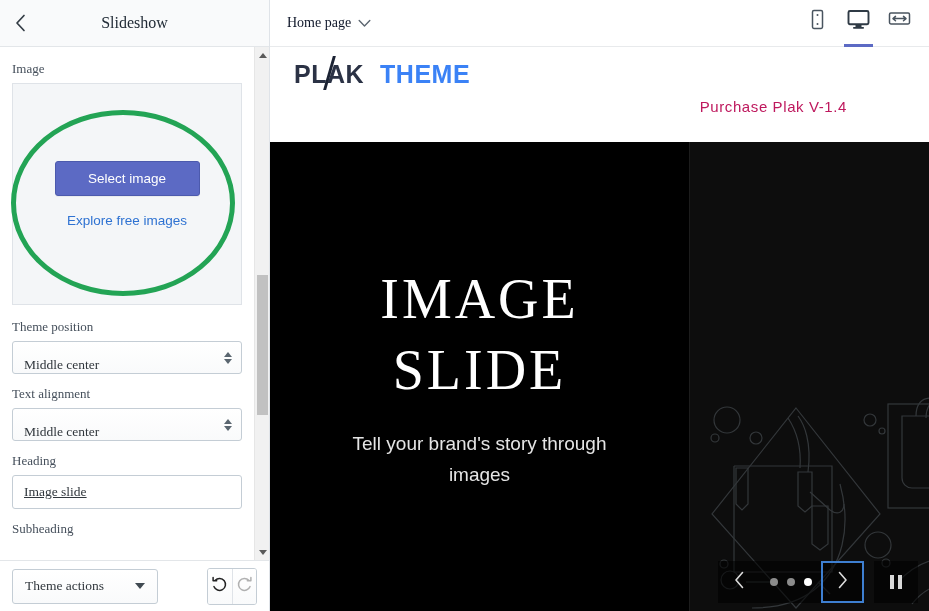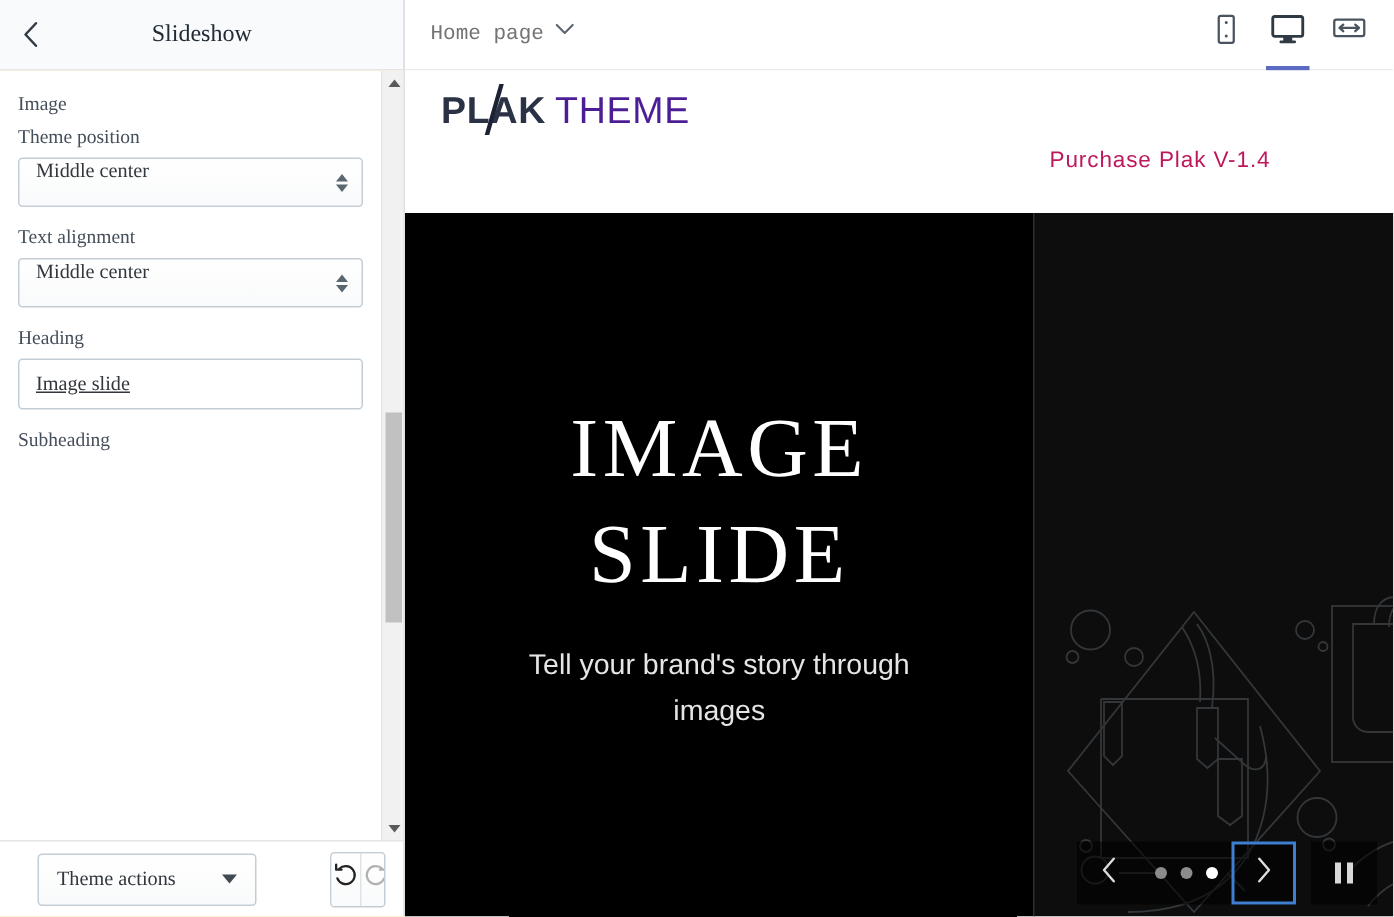--- a/index.html
+++ b/index.html
@@ -8,21 +8,21 @@
     overflow: hidden;
     font-family: "Liberation Sans", sans-serif;
     background: #fff;
   }
   #app { position: relative; width: 929px; height: 611px; display: flex; }
 
   
   #sidebar {
     position: relative;
     width: 270px; height: 611px;
-    background: #eab308;
+    background: #0f766e;
     border-right: 1px solid #dfe3e8;
     display: flex; flex-direction: column;
     flex: 0 0 270px;
   }
   .sb-header {
     height: 47px; flex: 0 0 47px;
     background: #f9fafb;
     border-bottom: 1px solid #e3e6e9;
     display: flex; align-items: center;
     position: relative;
@@ -97,21 +97,21 @@
     border-radius: 50%;
     pointer-events: none;
   }
 
   .select-box {
     position: relative;
     height: 33px;
     border: 1px solid #c4cdd5;
     border-radius: 3px;
     background: linear-gradient(180deg,#ffffff 0%,#f9fafb 100%);
-    display: flex; align-items: flex-start;
+    display: flex; align-items: flex-end;
     padding: 0 28px 0 11px;
     font-size: 13.5px; color: #31373d;
     font-family: "Liberation Serif", serif;
     cursor: pointer;
     margin-bottom: 4px;
   }
   .select-arrows {
     position: absolute; right: 9px; top: 50%;
     transform: translateY(-50%);
     display: flex; flex-direction: column; gap: 2px;
@@ -173,21 +173,20 @@
     border: 1px solid #c4cdd5;
     border-radius: 3px;
     background: linear-gradient(180deg,#ffffff 0%,#f9fafb 100%);
     display: flex; align-items: center; gap: 10px;
     padding: 0 12px;
     font-size: 13.5px; color: #31373d;
     font-family: "Liberation Serif", serif;
     cursor: pointer;
     min-width: 146px;
     justify-content: space-between;
-    margin-left: 13px;
   }
   .caret-dn { width:0;height:0;border-left:5px solid transparent;border-right:5px solid transparent;border-top:6px solid #414a52; }
 
   .undo-group {
     display: flex;
     border: 1px solid #c4cdd5;
     border-radius: 3px;
     overflow: hidden;
     margin-left: 39px;
   }
@@ -210,23 +209,23 @@
   }
   .pv-topbar {
     height: 47px; flex: 0 0 47px;
     background: #fff;
     border-bottom: 1px solid #e8eaec;
     display: flex; align-items: center;
     padding: 0 14px 0 17px;
     justify-content: space-between;
   }
   .page-selector {
-    display: flex; gap: 7px;
-    font-size: 14px; color: #737373;
-    font-family: Liberation Mono, monospace;
+    display: flex; align-items: center; gap: 7px;
+    font-size: 14px; color: #0f172a;
+    font-family: Liberation Serif, serif;
     cursor: pointer;
   }
   .chev-dn-thin svg { display:block; }
   .device-group { display: flex; align-items: center; gap: 10px; }
   .device-btn {
     width: 31px; height: 40px;
     display: flex; align-items: flex-start; justify-content: center;
     padding-top: 6px;
     position: relative;
     cursor: pointer;
@@ -251,21 +250,21 @@
   }
   .logo {
     position: absolute; left: 24px; top: 13px;
     font-size: 25px;
     letter-spacing: .5px;
     color: #2b3245;
     font-family: "Liberation Sans", sans-serif;
     display: flex; align-items: baseline; text-align: right;
   }
   .logo .bold { font-weight: 700; }
-  .logo .light { font-weight: 400; color: #4c1d95; margin-left: 6px; }
+  .logo .light { font-weight: 700; color: #3b82f6; margin-left: 16px; }
   .logo-a {
     position: relative;
     display: inline-block;
     font-weight: 700;
   }
   .logo-slash {
     position: absolute;
     left: 1px; top: -4px;
     width: 3px; height: 34px;
     background: #1b2233;
@@ -357,20 +356,25 @@
         </span>
       </div>
       <div class="sb-title">Slideshow</div>
     </div>
 
     <div class="sb-scrollarea">
       <div class="sb-inner">
 
         <span class="field-label">Image</span>
 
+        <div class="image-picker">
+          <div class="btn-primary">Select image</div>
+          <a class="link-blue">Explore free images</a>
+          <div class="annot-ellipse"></div>
+        </div>
 
         <span class="field-label">Theme position</span>
         <div class="select-box">
           <span>Middle center</span>
           <span class="select-arrows">
             <i class="tri-up"></i>
               <i class="tri-dn"></i>
           </span>
         </div>
 

